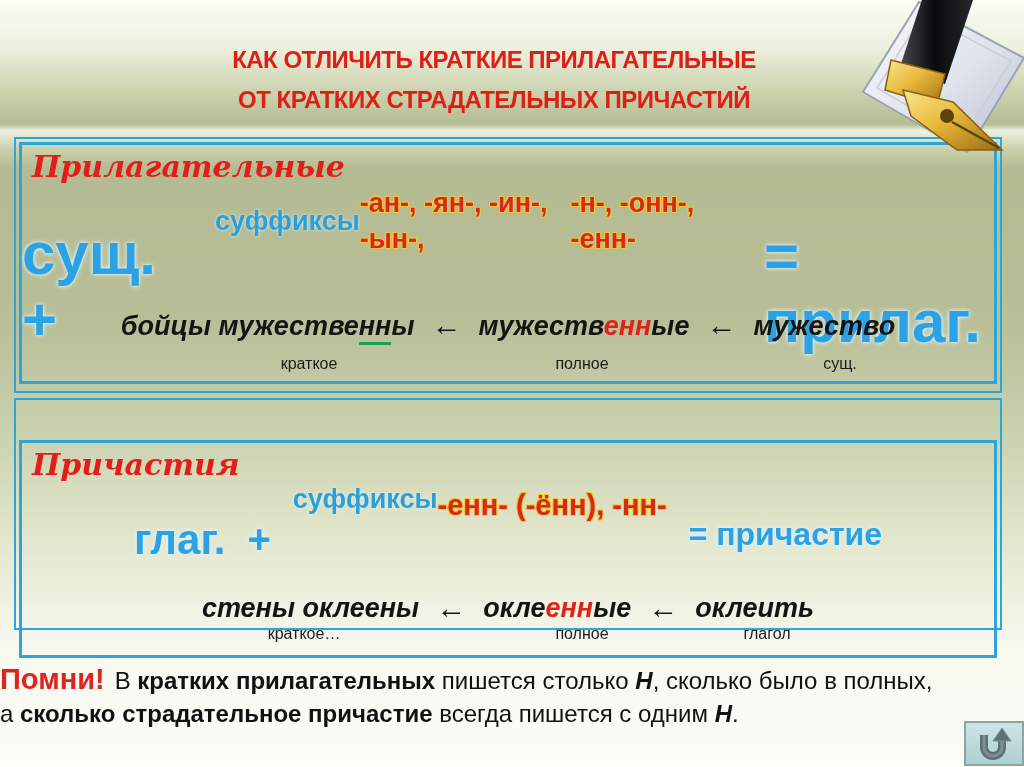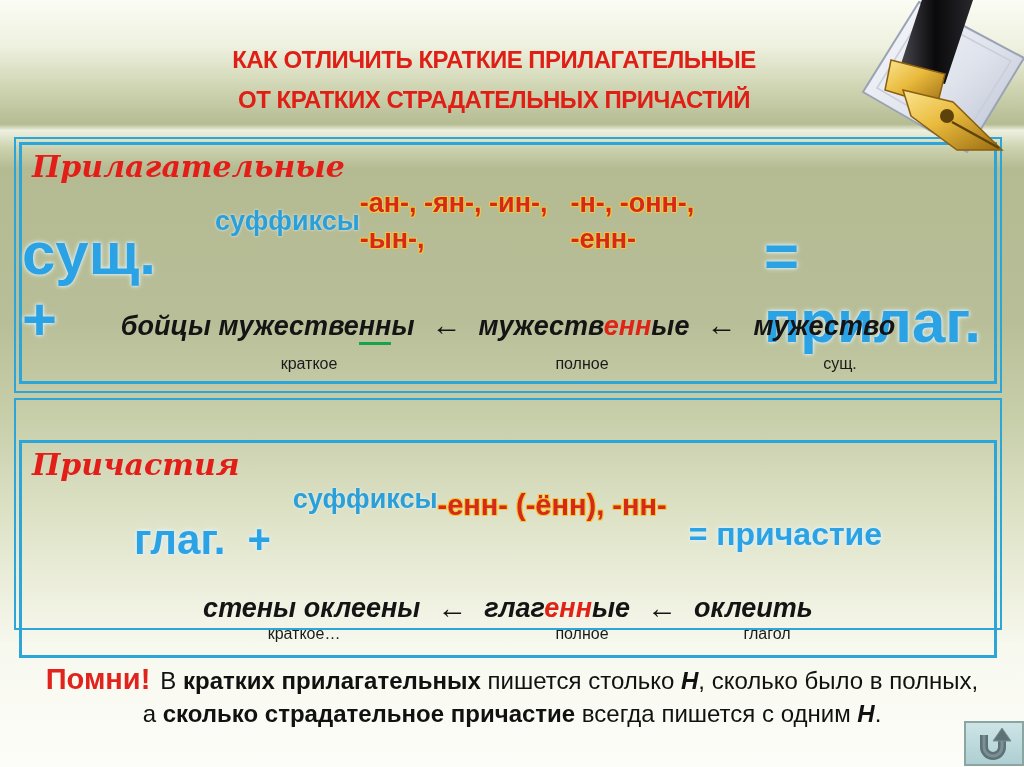--- a/index.html
+++ b/index.html
@@ -55,21 +55,21 @@
   }
   .ex1{top:163px;}
   .ex2{top:148px;align-items:center;}
   .arrow{font-style:normal;font-weight:bold;font-size:30px;}
   .hl-red{color:#e02316;}
   .u-green{border-bottom:3px solid #17a34c;padding-bottom:1px;}
   .col-label{position:absolute;text-align:center;font-size:16px;color:#1b1b1b;}
   .lab1{top:210px;}
   .lab2{top:182px;}
   
-  .note{position:absolute;left:0;width:1024px;text-align:center;font-size:24px;color:#111;}
+  .note{position:absolute;left:0;width:1024px;text-align:left;font-size:24px;color:#111;}
   .note-1{top:663px;}
   .note-2{top:700px;}
   .note-red{color:#e0231c;font-weight:bold;font-size:29px;margin-right:10px;}
   .b{font-weight:bold;}
   .bi{font-weight:bold;font-style:italic;}
   
   .pen{position:absolute;top:0;right:0;width:163px;height:158px;z-index:5;}
   
   .return-button{
     position:absolute;right:0;bottom:1px;width:60px;height:45px;
@@ -155,21 +155,21 @@
         <span class="sfx-col">
           <span class="sfx-head">суффиксы</span>
           <span class="red-sfx">-енн- (-ённ), -нн-</span>
         </span>
         <span class="big-blue side-r">= причастие</span>
       </div>
 
       <div class="example ex2">
         <span>стены оклеены</span>
         <span class="arrow">←</span>
-        <span><span>глаг</span><span class="hl-red">енн</span><span>ые</span></span>
+        <span><span>окле</span><span class="hl-red">енн</span><span>ые</span></span>
         <span class="arrow">←</span>
         <span>оклеить</span>
       </div>
 
       <span class="col-label lab2" style="left:212px;width:140px;">краткое…</span>
       <span class="col-label lab2" style="left:500px;width:120px;">полное</span>
       <span class="col-label lab2" style="left:685px;width:120px;">глагол</span>
     </div>
   </div>
 

